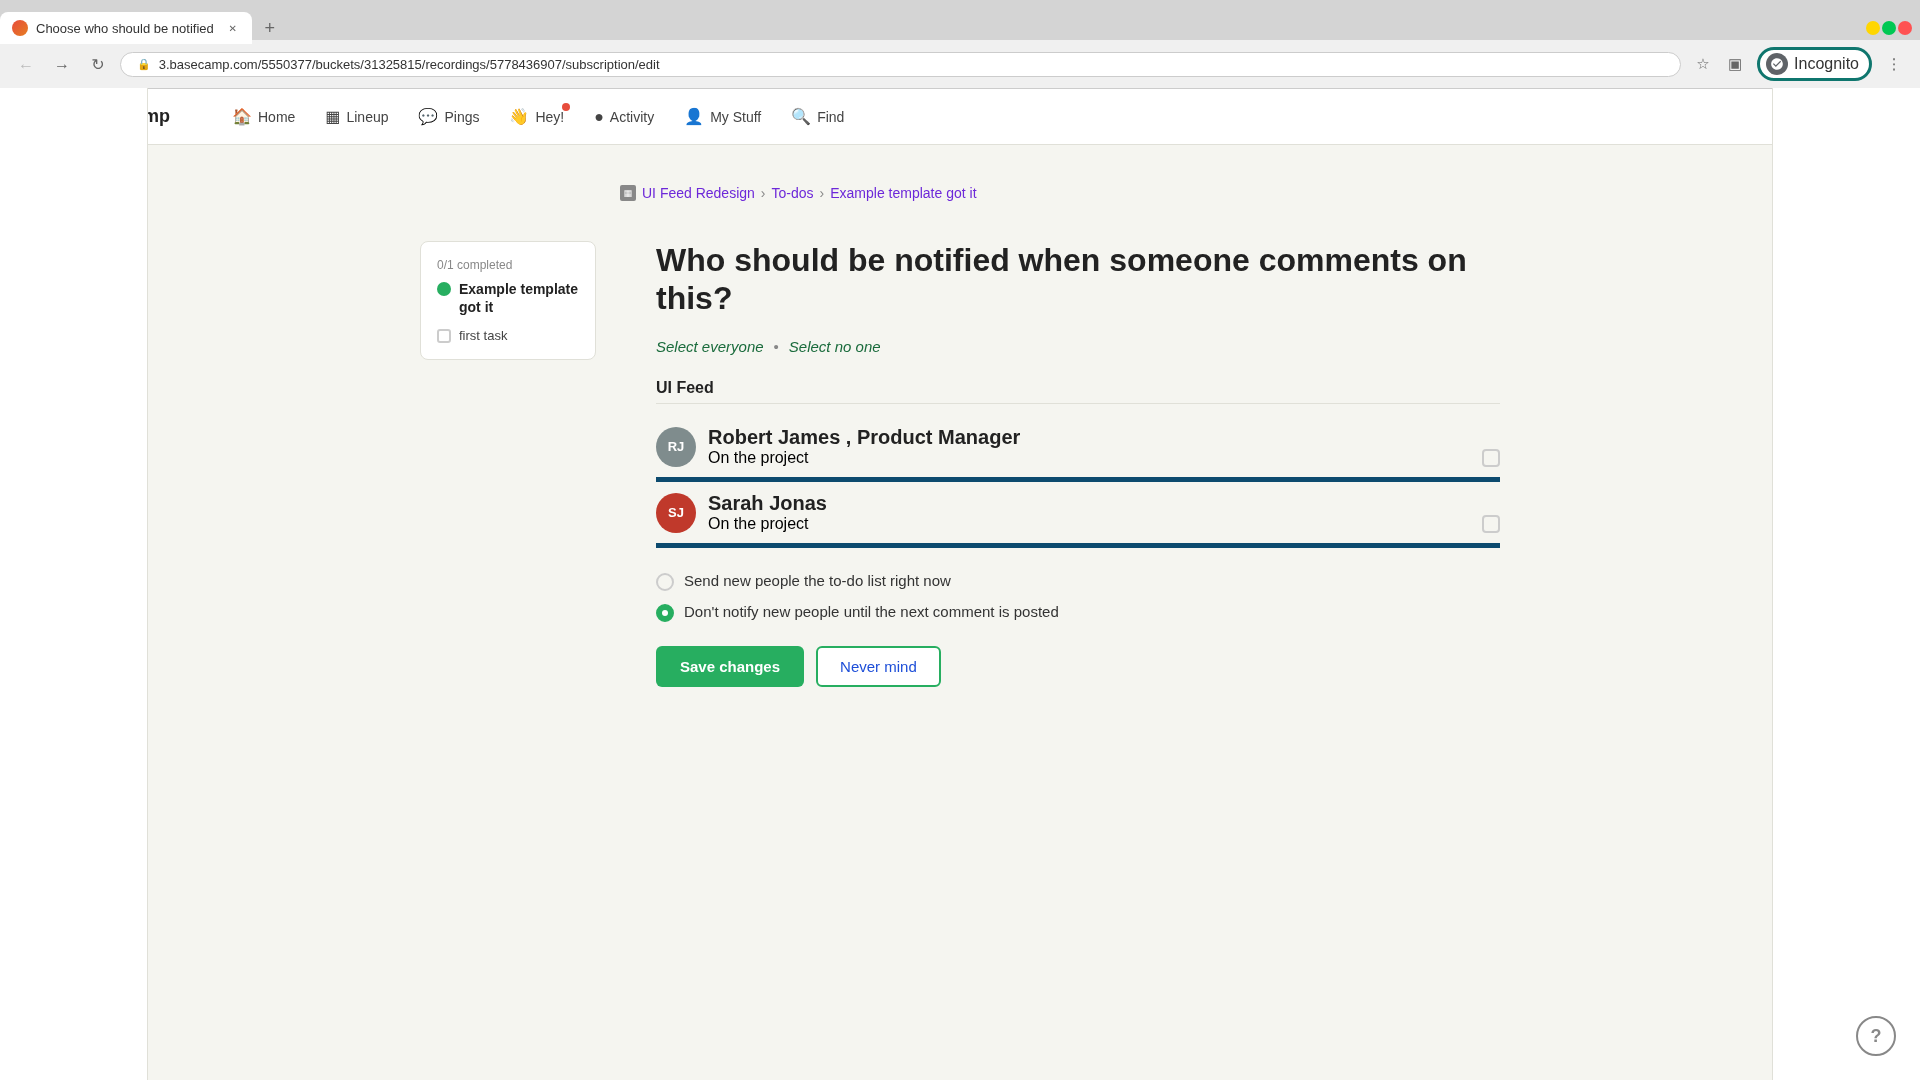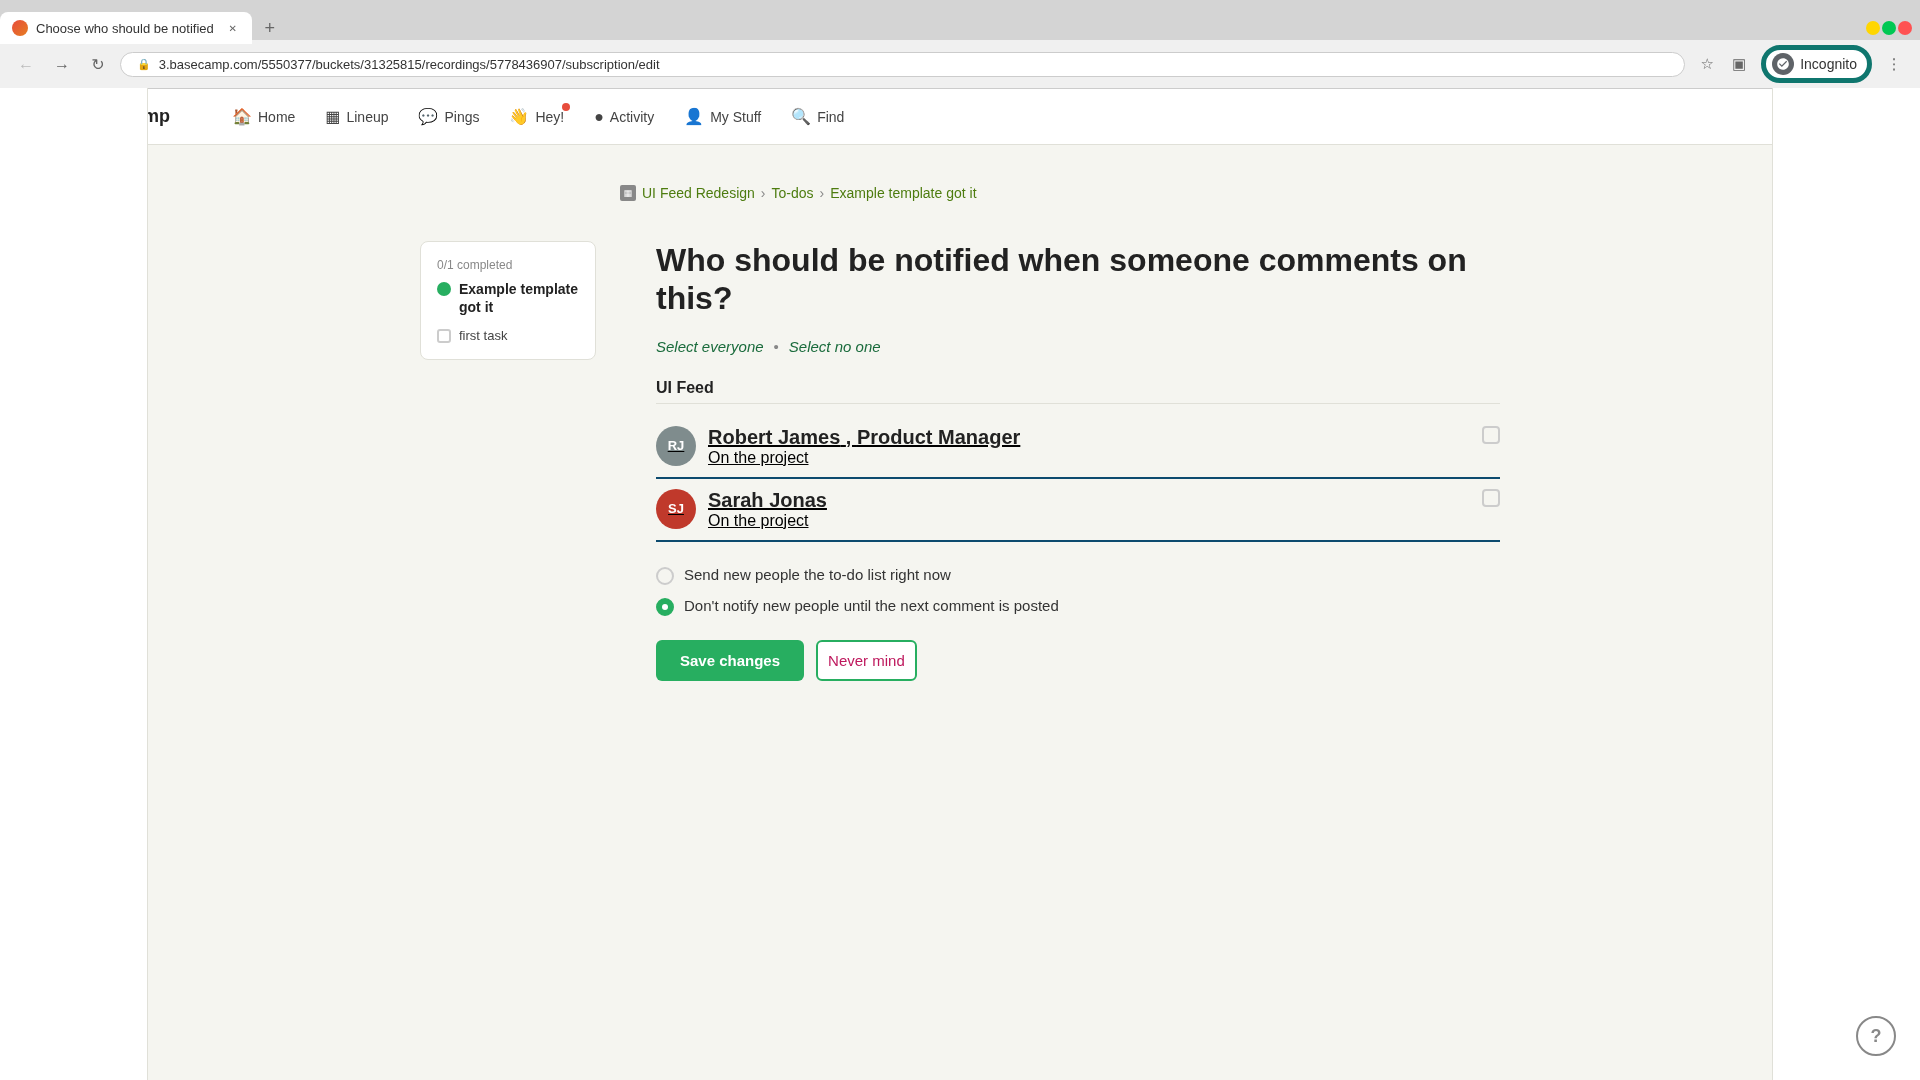--- a/index.html
+++ b/index.html
@@ -18,21 +18,21 @@
     .win-max { background: #00c853; }
     .win-close { background: #ff5252; }
 
     .browser-toolbar { display: flex; align-items: center; padding: 6px 12px; gap: 8px; background: #f0f0f0; height: 48px; }
     .nav-btn { width: 28px; height: 28px; border-radius: 50%; display: flex; align-items: center; justify-content: center; cursor: pointer; color: #666; font-size: 16px; border: none; background: none; }
     .nav-btn.disabled { color: #bbb; cursor: default; }
     .address-bar { flex: 1; background: #fff; border: 1px solid #ccc; border-radius: 20px; padding: 4px 16px; font-size: 13px; color: #333; display: flex; align-items: center; gap: 8px; }
     .address-bar .lock-icon { color: #888; font-size: 11px; }
     .toolbar-icons { display: flex; gap: 4px; }
     .toolbar-icon-btn { width: 28px; height: 28px; border-radius: 50%; display: flex; align-items: center; justify-content: center; cursor: pointer; color: #666; font-size: 15px; border: none; background: none; }
-    .incognito-btn { display: flex; align-items: center; gap: 6px; background: #fff; border: 5px solid #0f766e; border-radius: 20px; padding: 3px 10px 3px 6px; cursor: pointer; font-size: 14px; color: #333; }
+    .incognito-btn { display: flex; align-items: center; gap: 6px; background: #fff; border: 3px solid #0f766e; border-radius: 20px; padding: 3px 10px 3px 6px; cursor: pointer; font-size: 16px; color: #333; }
     .incognito-avatar { width: 22px; height: 22px; border-radius: 50%; background: #5f6368; display: flex; align-items: center; justify-content: center; }
 
     
     .app-wrapper { background: #f5f5f0; min-height: calc(1080px - 88px); }
 
     
     .top-nav { background: #fff; border-bottom: 1px solid #e0e0d8; padding: 0 40px; height: 56px; display: flex; align-items: center; }
     .nav-logo { display: flex; align-items: center; gap: 8px; margin-right: 48px; text-decoration: none; }
     .logo-icon { width: 32px; height: 32px; border-radius: 50%; background: #1d7a4a; display: flex; align-items: center; justify-content: center; color: #fff; font-weight: bold; font-size: 14px; }
     .logo-text { font-size: 18px; font-weight: 600; color: #222; }
@@ -42,21 +42,21 @@
     .nav-item.hey { position: relative; }
     .hey-dot { position: absolute; top: 2px; right: 8px; width: 8px; height: 8px; background: #e74c3c; border-radius: 50%; }
     .user-avatar { width: 36px; height: 36px; border-radius: 50%; background: #c0392b; color: #fff; display: flex; align-items: center; justify-content: center; font-weight: bold; font-size: 13px; margin-left: auto; cursor: pointer; }
 
     
     .main-content { max-width: 1200px; margin: 0 auto; padding: 40px 60px; }
 
     
     .breadcrumb { display: flex; align-items: center; gap: 6px; margin-bottom: 40px; font-size: 14px; padding-left: 200px; }
     .breadcrumb-icon { width: 16px; height: 16px; background: #888; border-radius: 2px; display: flex; align-items: center; justify-content: center; font-size: 9px; color: #fff; }
-    .breadcrumb a { color: #4d7c0f; text-decoration: none; }
+    .breadcrumb a { color: #6d28d9; text-decoration: none; }
     .breadcrumb-sep { color: #888; }
 
     
     .page-layout { display: flex; gap: 60px; align-items: flex-start; }
 
     
     .left-panel { width: 176px; flex-shrink: 0; }
     .todo-card { background: #fff; border: 1px solid #e0e0d8; border-radius: 8px; padding: 16px; }
     .completed-label { font-size: 12px; color: #888; margin-bottom: 8px; }
     .todo-title { display: flex; align-items: flex-start; gap: 8px; margin-bottom: 12px; }
@@ -69,42 +69,42 @@
     
     .right-panel { flex: 1; }
     .page-heading { font-size: 32px; font-weight: 700; color: #222; line-height: 1.2; margin-bottom: 20px; }
 
     .select-links { display: flex; align-items: center; gap: 10px; margin-bottom: 24px; font-size: 15px; }
     .select-link { color: #1a6b3c; text-decoration: none; cursor: pointer; font-style: italic; }
     .select-sep { color: #888; }
 
     .group-label { font-size: 16px; font-weight: 600; color: #222; margin-bottom: 12px; padding-bottom: 6px; border-bottom: 1px solid #e0e0d8; }
 
-    .person-row { display: flex; align-items: flex-start; padding: 10px 0; border-bottom: 2px solid #0c4a6e; text-decoration: underline; }
+    .person-row { display: flex; align-items: flex-end; padding: 10px 0; border-bottom: 5px solid #0c4a6e; }
     .person-avatar { width: 40px; height: 40px; border-radius: 50%; display: flex; align-items: center; justify-content: center; font-weight: bold; font-size: 13px; color: #fff; flex-shrink: 0; margin-right: 12px; }
     .avatar-rj { background: #7f8c8d; }
     .avatar-sj { background: #c0392b; }
     .person-info { flex: 1; }
     .person-name { font-size: 20px; font-weight: 600; color: #222; }
     .person-role { font-size: 16px; color: #000000; }
     .person-checkbox { width: 18px; height: 18px; border: 2px solid #ccc; border-radius: 4px; flex-shrink: 0; cursor: pointer; }
 
     
     .radio-section { margin: 24px 0; }
     .radio-option { display: flex; align-items: flex-start; gap: 10px; margin-bottom: 12px; cursor: pointer; }
     .radio-btn { width: 18px; height: 18px; border-radius: 50%; border: 2px solid #27ae60; flex-shrink: 0; display: flex; align-items: center; justify-content: center; margin-top: 1px; }
     .radio-btn.selected { background: #27ae60; }
     .radio-btn.selected::after { content: ''; width: 6px; height: 6px; border-radius: 50%; background: #fff; }
     .radio-btn.empty { border-color: #ccc; }
     .radio-label { font-size: 15px; color: #333; }
 
     
     .button-row { display: flex; gap: 12px; align-items: center; margin-top: 8px; }
     .btn-save { background: #27ae60; color: #fff; border: none; border-radius: 6px; padding: 12px 24px; font-size: 15px; font-weight: 600; cursor: pointer; }
-    .btn-nevermind { background: #fff; color: #be185d; border: 2px solid #27ae60; border-radius: 6px; padding: 10px 10px; font-size: 15px; font-weight: 500; cursor: pointer; }
+    .btn-nevermind { background: #fff; color: #1d4ed8; border: 2px solid #27ae60; border-radius: 6px; padding: 10px 22px; font-size: 15px; font-weight: 500; cursor: pointer; }
 
     
     .help-btn { position: fixed; bottom: 24px; right: 24px; width: 40px; height: 40px; border-radius: 50%; border: 2px solid #888; background: #fff; color: #888; font-size: 18px; font-weight: 600; display: flex; align-items: center; justify-content: center; cursor: pointer; }
 
     
     .side-white-bar { position: fixed; top: 88px; left: 0; width: 148px; background: #fff; height: calc(1080px - 88px); border-right: 1px solid #e0e0d8; }
     .side-white-bar-right { position: fixed; top: 88px; right: 0; width: 148px; background: #fff; height: calc(1080px - 88px); border-left: 1px solid #e0e0d8; }
   </style>
 </head>
 <body>

